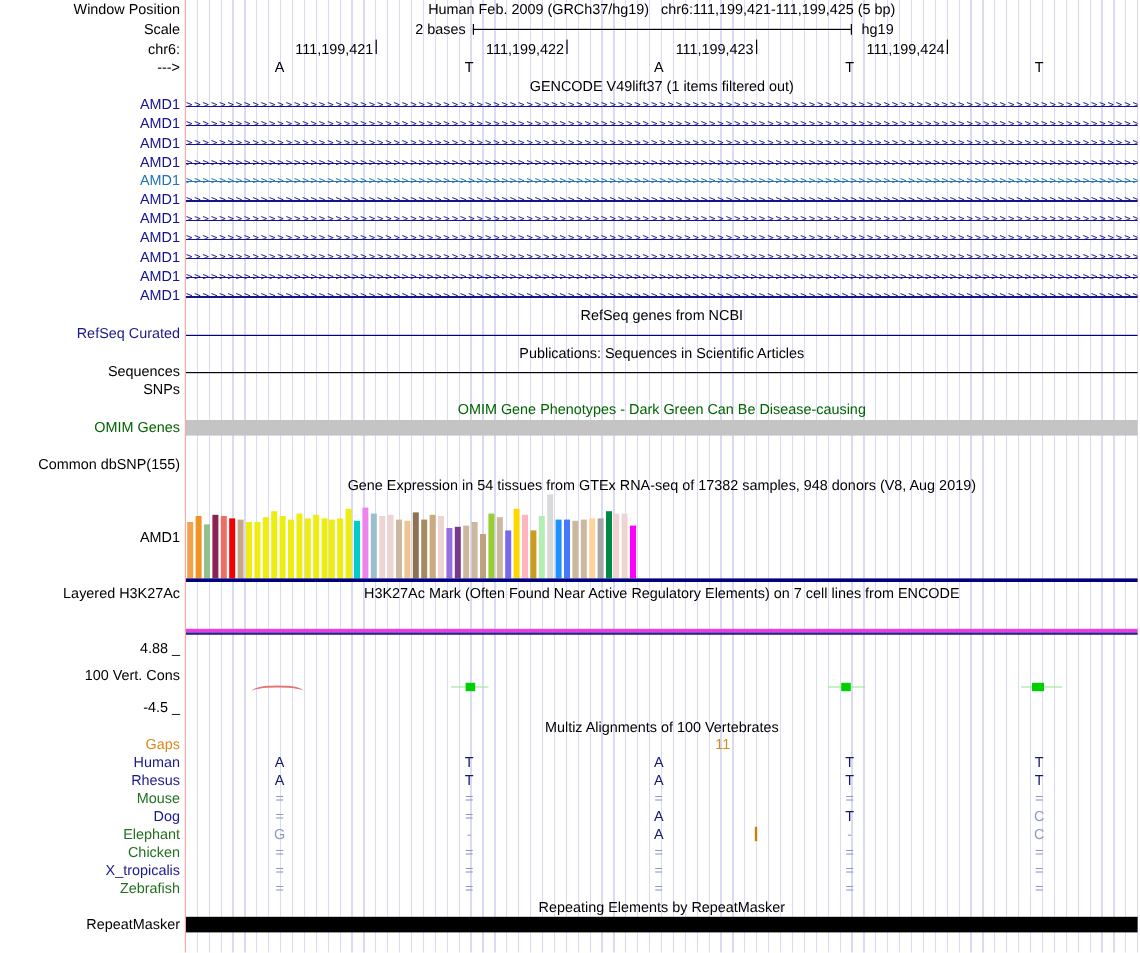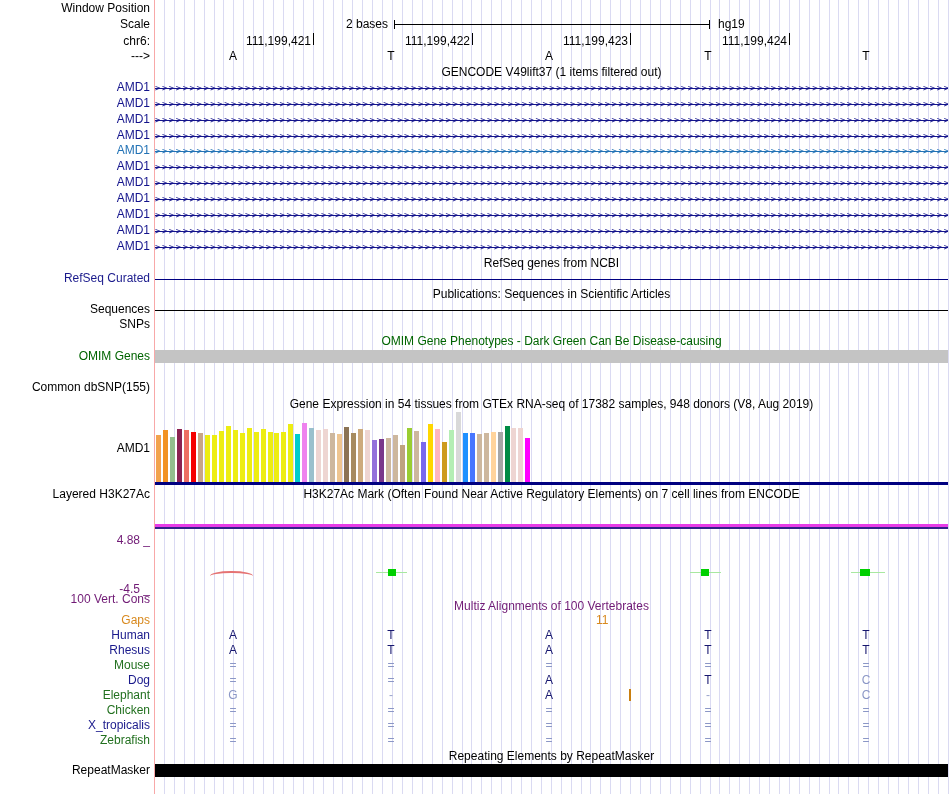--- a/index.html
+++ b/index.html
@@ -6,21 +6,21 @@
   .browser{position:relative;width:950px;height:794px;background:#fff;overflow:hidden;
     font-family:"Liberation Sans","DejaVu Sans",sans-serif;font-size:12px;color:#000;}
   .stripes{position:absolute;left:155px;top:0;width:795px;height:794px;
     background:repeating-linear-gradient(to right,transparent 0 8.92px,#dadaf2 8.92px 9.92px);}
   .pink-edge{position:absolute;left:154px;top:0;width:1px;height:794px;background:#f8a8a8;}
   .lbl{position:absolute;right:800px;white-space:nowrap;line-height:13px;text-align:right;}
   .title{position:absolute;left:155px;width:793px;text-align:center;line-height:13px;white-space:nowrap;}
   .navy{color:#1a1a8c;}
   .black{color:#000;}
   .green{color:#006400;}
-  .blue{color:#701a75;}
+  .blue{color:#000000;}
   .orange{color:#d8891e;}
   .sgreen{color:#22701f;}
   .hline{position:absolute;left:155px;width:793px;height:1px;}
   .tx-row{position:absolute;left:155px;width:793px;height:11px;overflow:hidden;white-space:nowrap;
     font-family:"DejaVu Sans Mono",monospace;font-size:9px;line-height:11px;letter-spacing:1.5px;
     background-image:linear-gradient(to bottom,transparent 5px,currentColor 5px,currentColor 6px,transparent 6px);
     background-size:100% 11px;}
   .tick{position:absolute;width:1px;height:12px;background:#000;}
   .coord{position:absolute;width:110px;text-align:right;line-height:13px;}
   .base{position:absolute;width:20px;text-align:center;line-height:13px;}
@@ -34,20 +34,23 @@
   .mz-g{color:#9aa4cc;}
 </style>
 </head>
 <body>
 
 <div class="browser">
   <div class="stripes"></div>
   <div class="pink-edge"></div>
 
   <div class="lbl black" style="top:2px;">Window Position</div>
+  <div class="title" style="top:2px;">
+    <span>Human Feb. 2009 (GRCh37/hg19)</span>&nbsp;&nbsp;&nbsp;<span>chr6:111,199,421-111,199,425 (5 bp)</span>
+  </div>
 
   <div class="lbl black" style="top:18px;">Scale</div>
   <div style="position:absolute;right:562px;top:18px;line-height:13px;">2 bases</div>
   <div class="scale-endtick" style="left:394px;top:20px;"></div>
   <div class="scale-line" style="left:394px;top:24px;width:315px;"></div>
   <div class="scale-endtick" style="left:709px;top:20px;"></div>
   <div style="position:absolute;left:718px;top:18px;line-height:13px;">hg19</div>
 
   <div class="lbl black" style="top:35px;">chr6:</div>
   <div id="coord-row">
@@ -171,21 +174,21 @@
       <div class="bar" style="left:525.41px;width:5px;height:44px;background:#FF00FF;"></div>
     </div>
   <div style="position:absolute;left:155px;top:482px;width:793px;height:3px;background:#000080;"></div>
 
   <div class="title black" style="top:488px;">H3K27Ac Mark (Often Found Near Active Regulatory Elements) on 7 cell lines from ENCODE</div>
   <div class="lbl black" style="top:488px;">Layered H3K27Ac</div>
   <div style="position:absolute;left:155px;top:524px;width:793px;height:3px;background:#e83ce8;"></div>
   <div style="position:absolute;left:155px;top:527px;width:793px;height:2px;background:#342188;"></div>
 
   <div class="lbl blue" style="top:534px;">4.88 _</div>
-  <div class="lbl blue" style="top:557px;margin-top:36px;">100 Vert. Cons</div>
+  <div class="lbl blue" style="top:557px;">100 Vert. Cons</div>
   <div class="lbl blue" style="top:583px;">-4.5 _</div>
   <div id="cons-features">
       <div style="position:absolute;left:210px;top:571px;width:43px;height:5px;border-top:2px solid #e57373;border-radius:21px 21px 0 0/5px 5px 0 0;"></div>
       <div style="position:absolute;left:376px;top:572px;width:31px;height:1px;background:#a8e8a0;"></div>
       <div style="position:absolute;left:388px;top:569px;width:8px;height:7px;background:#00d000;"></div>
       <div style="position:absolute;left:690px;top:572px;width:31px;height:1px;background:#a8e8a0;"></div>
       <div style="position:absolute;left:701px;top:569px;width:8px;height:7px;background:#00d000;"></div>
       <div style="position:absolute;left:851px;top:572px;width:34px;height:1px;background:#a8e8a0;"></div>
       <div style="position:absolute;left:860px;top:569px;width:10px;height:7px;background:#00d000;"></div>
     </div>

